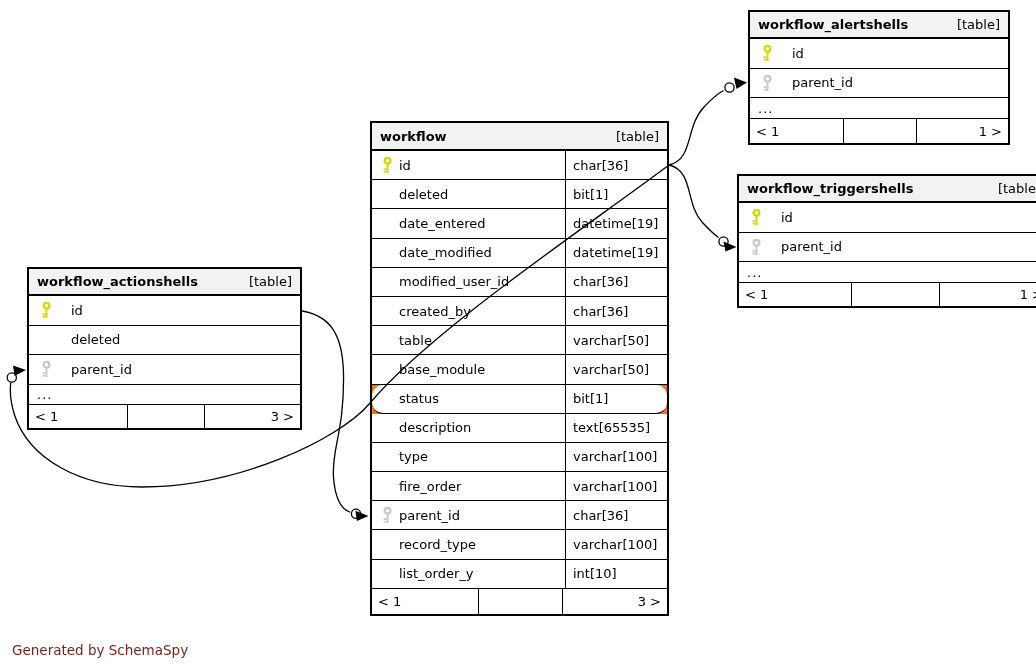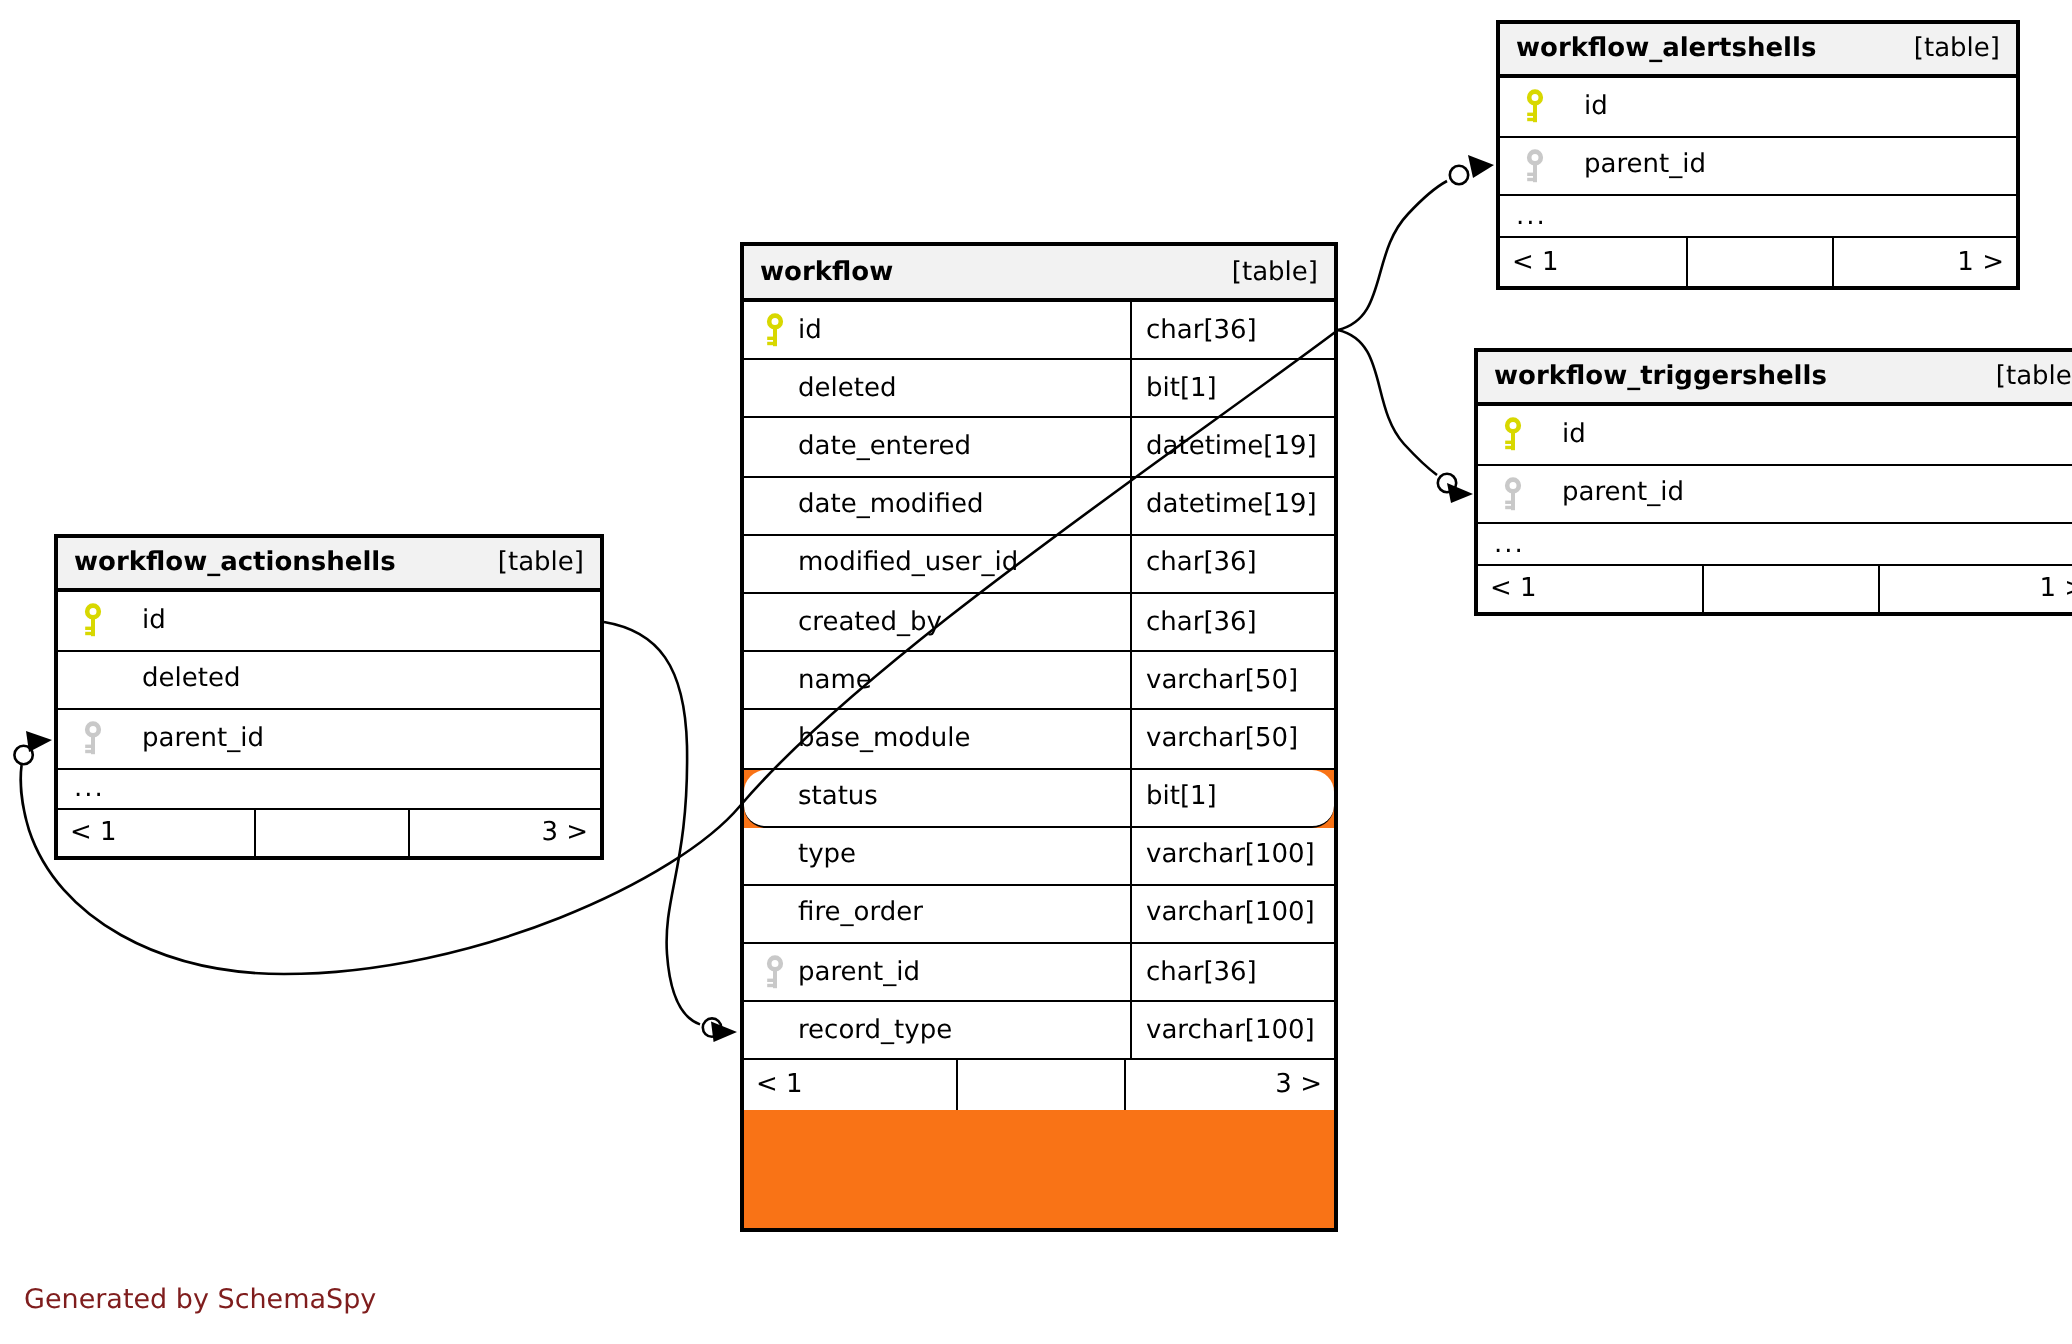--- a/index.html
+++ b/index.html
@@ -68,35 +68,40 @@
           <span class="cname" style="left: 27px;">modified_user_id</span>
           <div class="vsep" style="left: 193px;"></div>
           <span class="ctype" style="left: 201px;">char[36]</span>
         </div>
         <div class="row" style="height: 29.2px;">
           <span class="cname" style="left: 27px;">created_by</span>
           <div class="vsep" style="left: 193px;"></div>
           <span class="ctype" style="left: 201px;">char[36]</span>
         </div>
         <div class="row" style="height: 29.2px;">
-          <span class="cname" style="left: 27px;">name</span>
+          <span class="cname" style="left: 27px;">table</span>
           <div class="vsep" style="left: 193px;"></div>
           <span class="ctype" style="left: 201px;">varchar[50]</span>
         </div>
         <div class="row" style="height: 29.2px;">
           <span class="cname" style="left: 27px;">base_module</span>
           <div class="vsep" style="left: 193px;"></div>
           <span class="ctype" style="left: 201px;">varchar[50]</span>
         </div>
         <div class="row" style="height: 29.2px; border-radius: 11px;">
           <span class="cname" style="left: 27px;">status</span>
           <div class="vsep" style="left: 193px;"></div>
           <span class="ctype" style="left: 201px;">bit[1]</span>
         </div>
         <div class="row" style="height: 29.2px;">
+          <span class="cname" style="left: 27px;">description</span>
+          <div class="vsep" style="left: 193px;"></div>
+          <span class="ctype" style="left: 201px;">text[65535]</span>
+        </div>
+        <div class="row" style="height: 29.2px;">
           <span class="cname" style="left: 27px;">type</span>
           <div class="vsep" style="left: 193px;"></div>
           <span class="ctype" style="left: 201px;">varchar[100]</span>
         </div>
         <div class="row" style="height: 29.2px;">
           <span class="cname" style="left: 27px;">fire_order</span>
           <div class="vsep" style="left: 193px;"></div>
           <span class="ctype" style="left: 201px;">varchar[100]</span>
         </div>
         <div class="row" style="height: 29.2px;">
@@ -107,20 +112,25 @@
               <rect x="0.6" y="14.4" width="3" height="1.7" fill="#c9c9c9"></rect>
             </svg></span>
           <span class="cname" style="left: 27px;">parent_id</span>
           <div class="vsep" style="left: 193px;"></div>
           <span class="ctype" style="left: 201px;">char[36]</span>
         </div>
         <div class="row" style="height: 29.2px;">
           <span class="cname" style="left: 27px;">record_type</span>
           <div class="vsep" style="left: 193px;"></div>
           <span class="ctype" style="left: 201px;">varchar[100]</span>
+        </div>
+        <div class="row" style="height: 29.2px;">
+          <span class="cname" style="left: 27px;">list_order_y</span>
+          <div class="vsep" style="left: 193px;"></div>
+          <span class="ctype" style="left: 201px;">int[10]</span>
         </div>
         <div class="foot" style="height: 25px;">
           <span class="fc fc-l">&lt; 1</span>
           <span class="fc fc-m"></span>
           <span class="fc fc-r">3 &gt;</span>
         </div>
       </div>
       <div class="tbl" style="left: 748px; top: 10px; width: 262px; height: 135px;">
         <div class="tbl-head" style="height: 27px; background: rgb(242, 242, 242);">
           <span class="tbl-title">workflow_alertshells</span>

